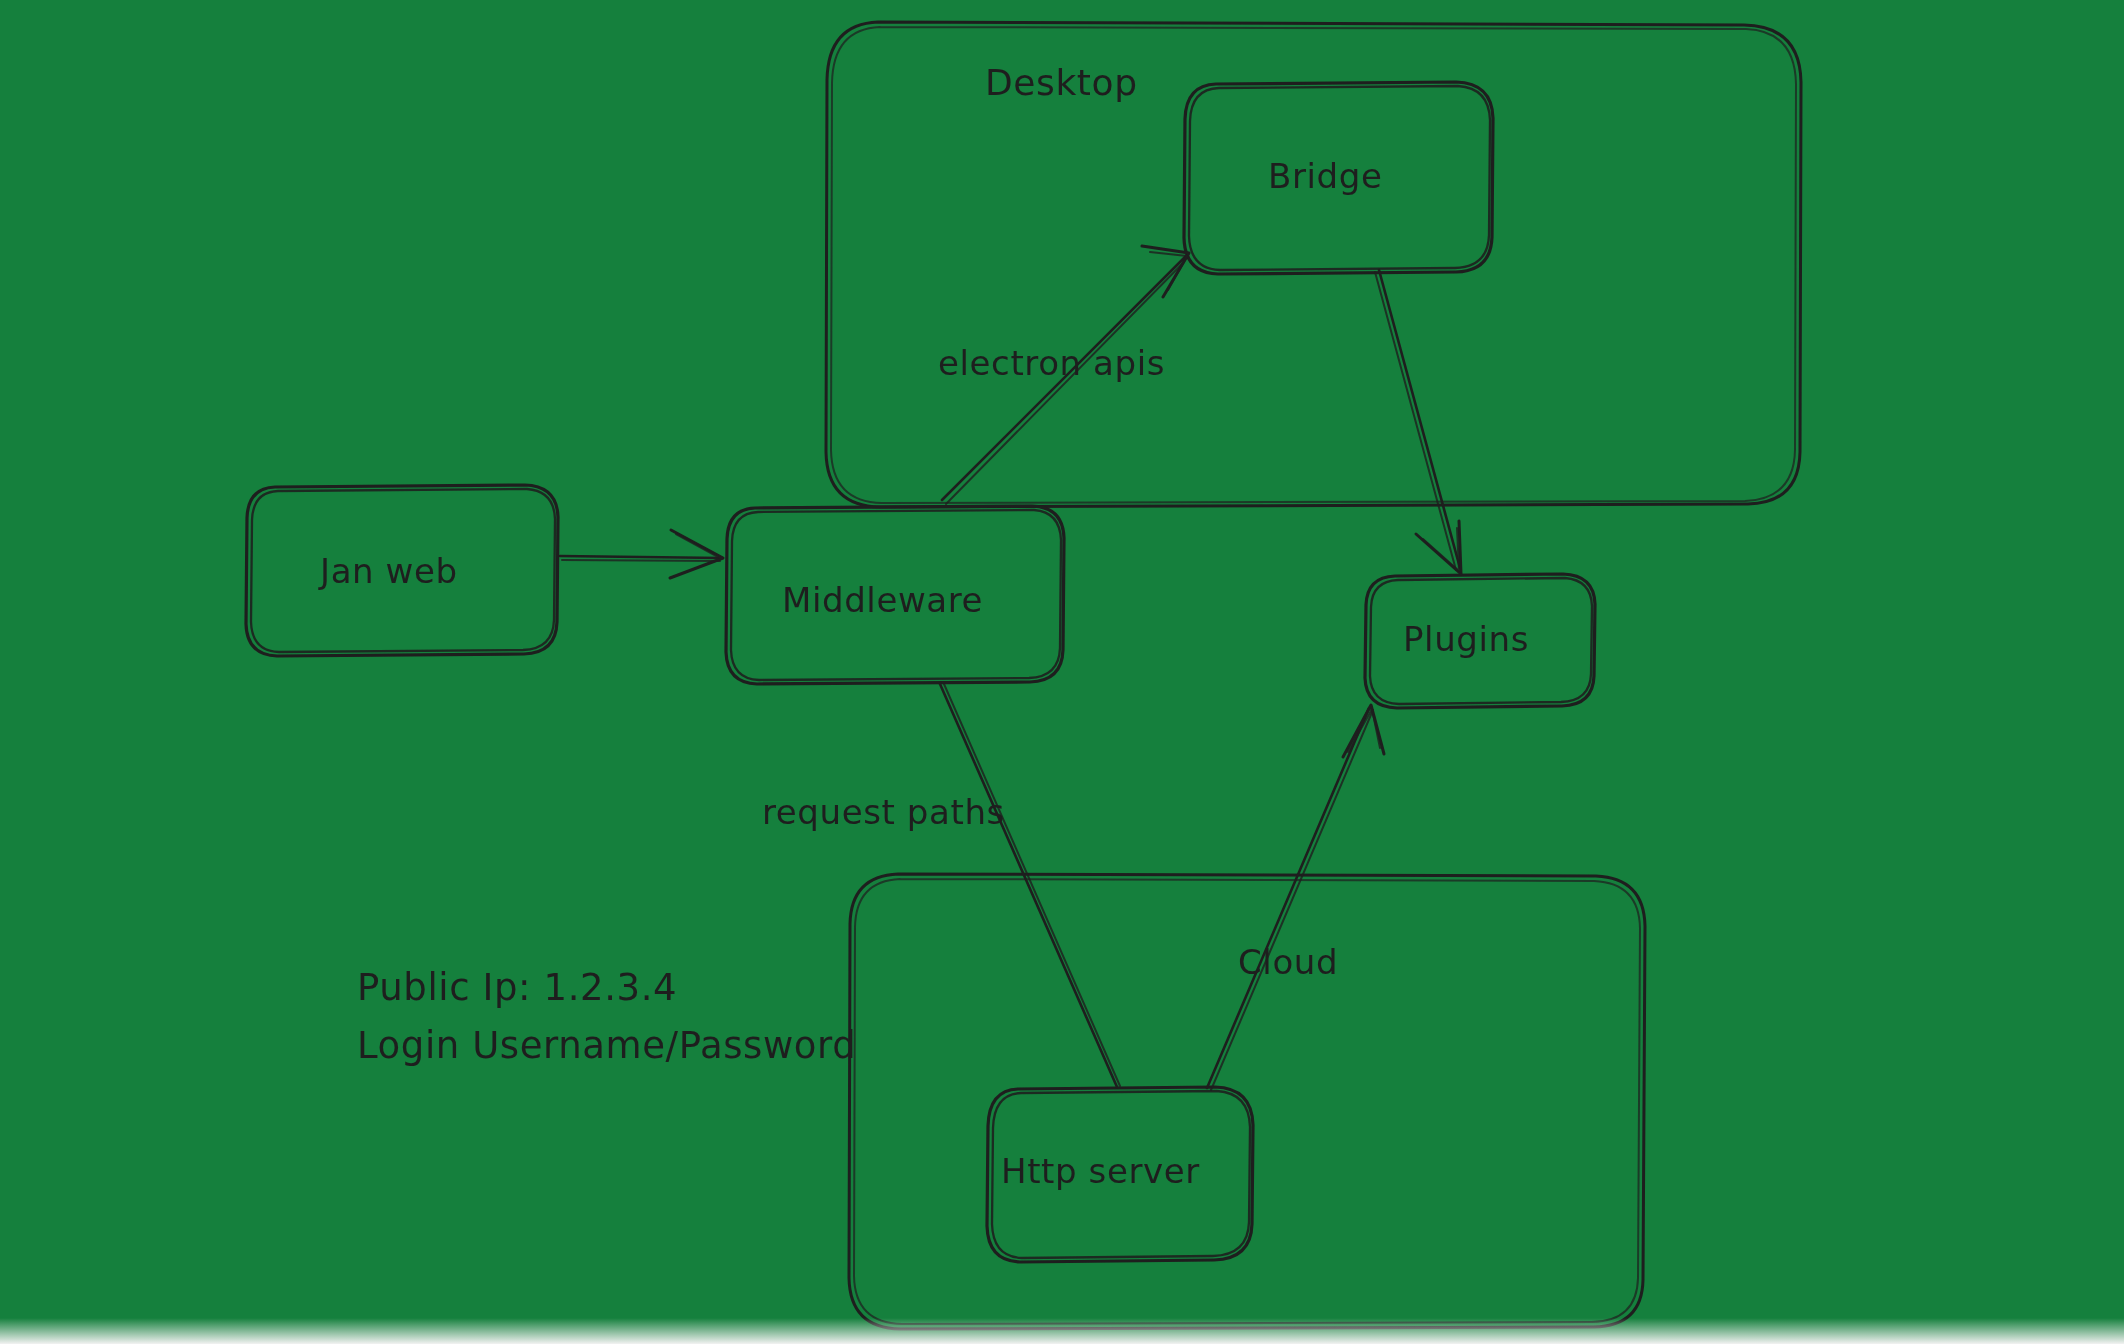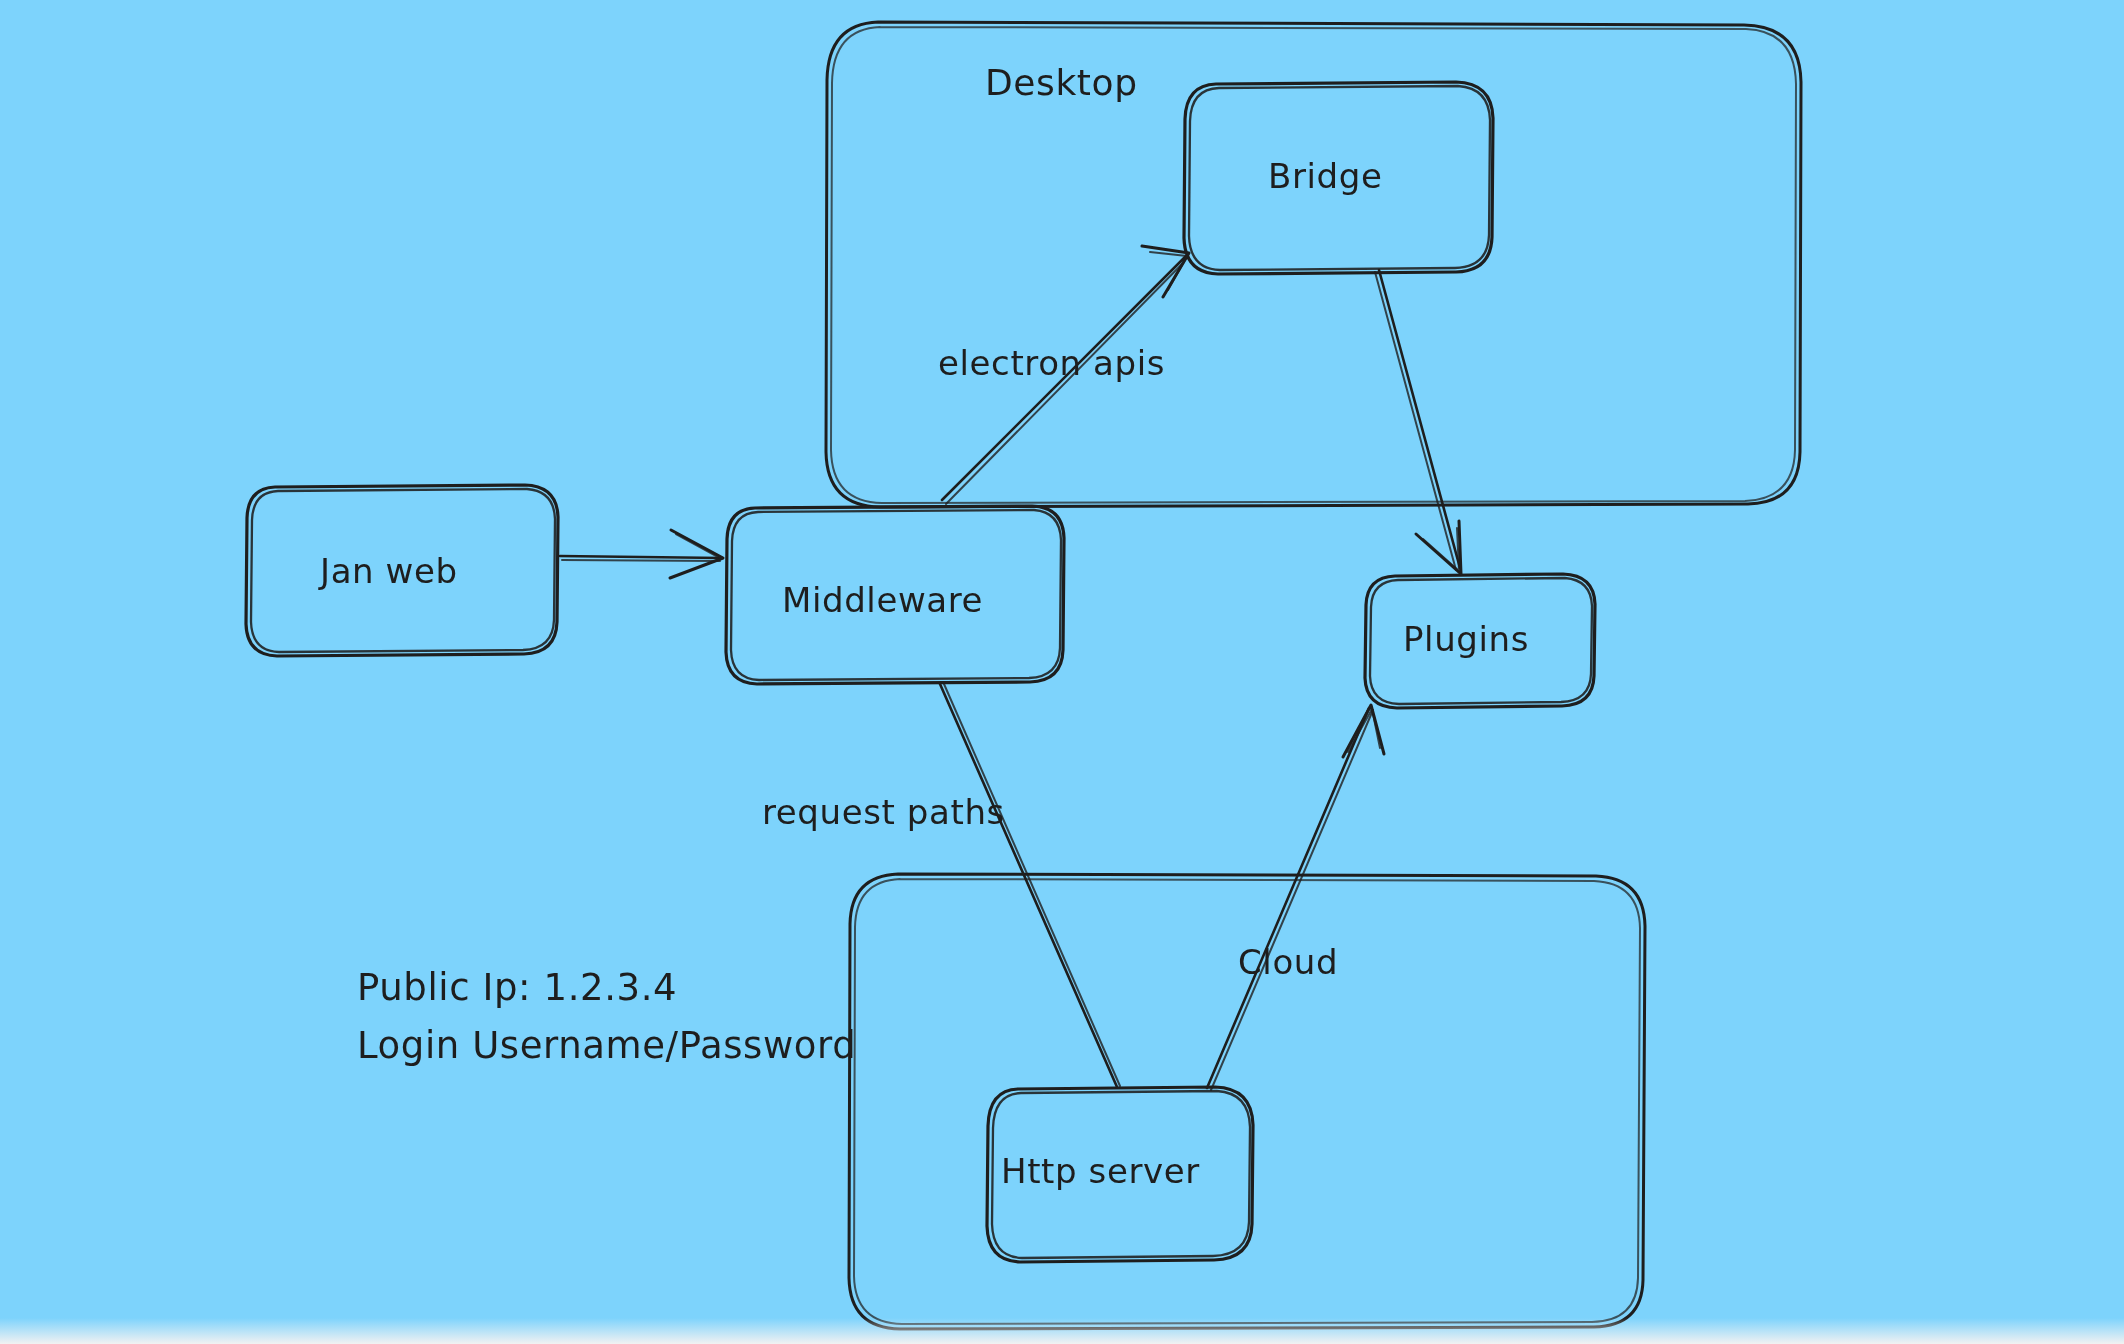--- a/index.html
+++ b/index.html
@@ -8,21 +8,21 @@
     padding: 0;
     background: #ffffff;
   }
   body {
     font-family: "DejaVu Sans", sans-serif;
   }
   #canvas-root {
     position: relative;
     width: 2124px;
     height: 1344px;
-    background: #7dd3fc;
+    background: #15803d;
     overflow: hidden;
   }
   #diagram-svg {
     position: absolute;
     top: 0;
     left: 0;
     width: 2124px;
     height: 1344px;
     display: block;
   }

